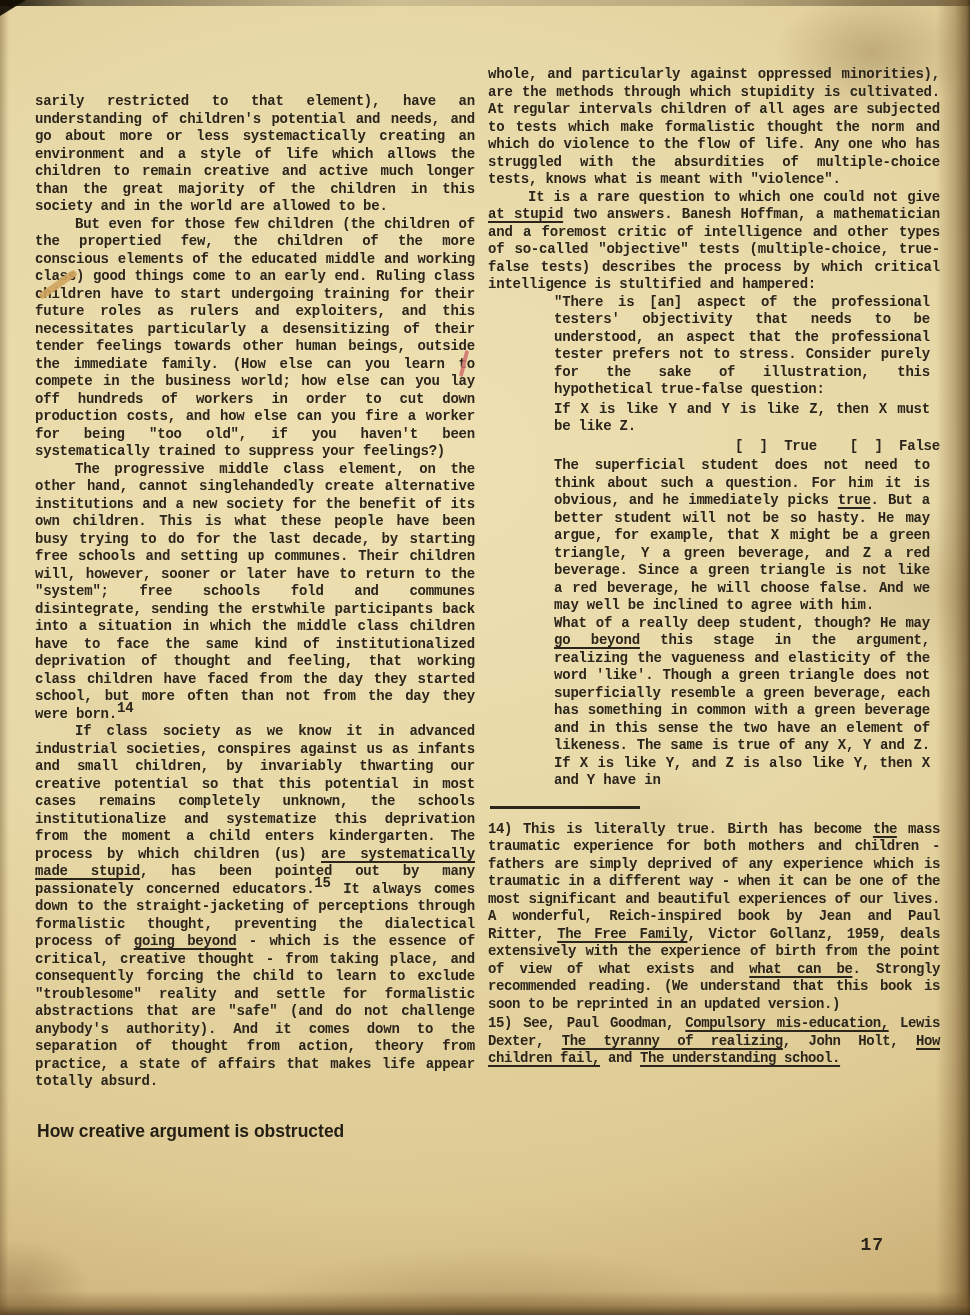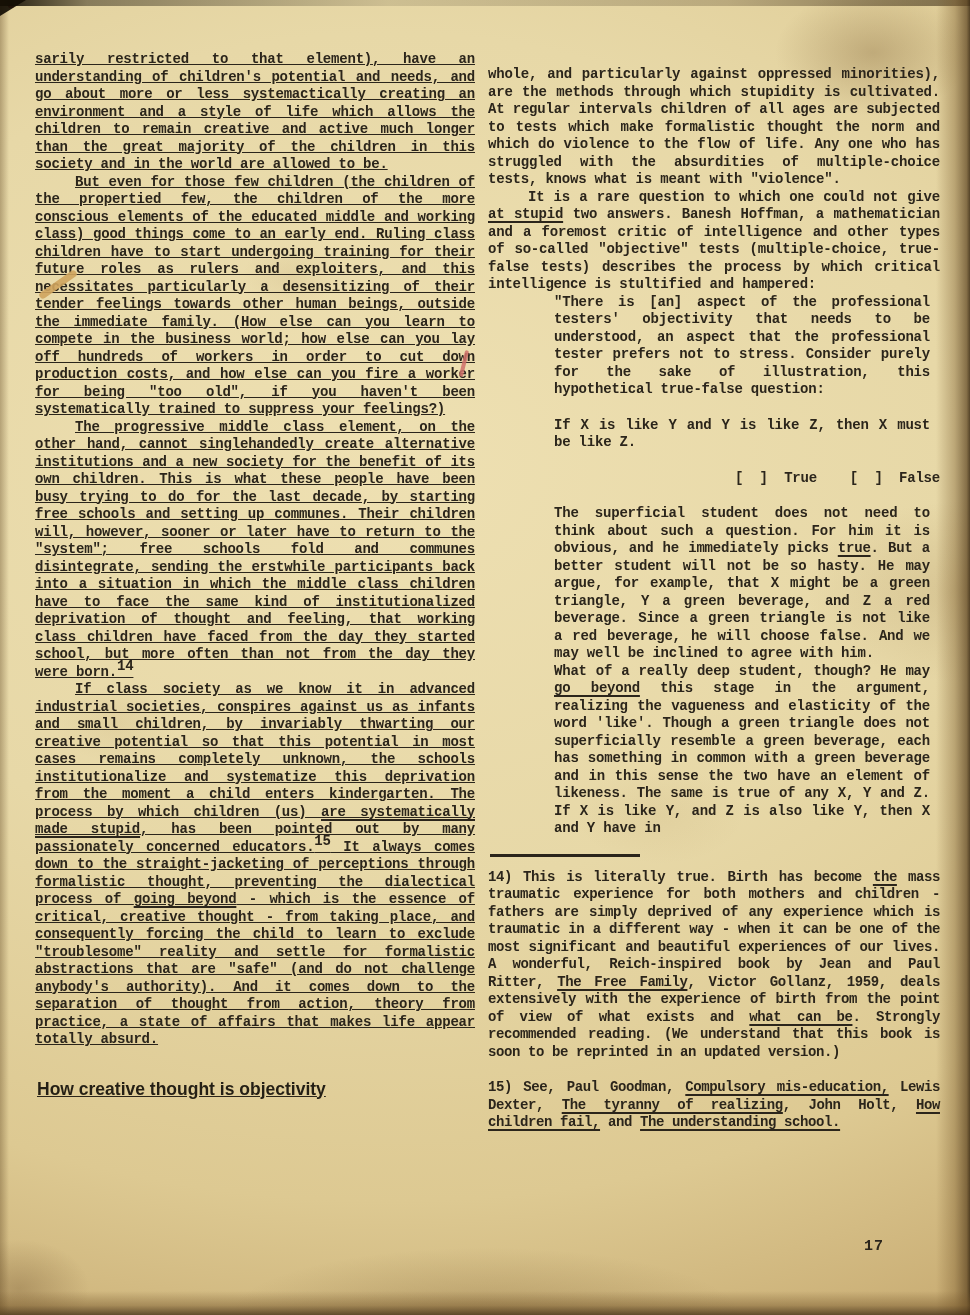--- a/index.html
+++ b/index.html
@@ -35,60 +35,60 @@
     background:linear-gradient(to right, transparent, rgba(122,92,46,.40) 55%, rgba(92,67,32,.70) 90%, rgba(58,41,18,.85) 100%);}
   .edge-bottom{position:absolute;bottom:0;left:0;right:0;height:24px;pointer-events:none;
     background:linear-gradient(to bottom, transparent, rgba(115,85,42,.45) 60%, rgba(70,50,24,.8) 100%);}
   .edge-left{position:absolute;top:0;left:0;width:9px;height:100%;pointer-events:none;
     background:linear-gradient(to right, rgba(95,70,34,.38), transparent);}
   .corner-tl{position:absolute;top:0;left:0;width:0;height:0;pointer-events:none;
     border-top:16px solid rgba(20,14,4,.92);border-right:26px solid transparent;}
 
   .content{position:absolute;inset:0;display:flex;}
   .col{box-sizing:border-box;}
-  .col-left{width:440px;margin-left:35px;padding-top:51px;text-decoration:underline;}
+  .col-left{width:440px;margin-left:35px;padding-top:93px;}
   .col-right{width:452px;margin-left:13px;padding-top:66px;}
 
   p{margin:0;font-size:14px;line-height:17.5px;text-align:justify;letter-spacing:-.2px;}
   p.indent{text-indent:40px;}
-  .gap{margin-top:18px;}
+  .gap{margin-top:2px;}
   .quote{margin-left:66px;margin-right:10px;}
   .checkbox{margin-left:96px;white-space:pre;text-align:right;}
   .footnote{letter-spacing:-.4px;}
   .heading{
     font-family:"Liberation Sans","DejaVu Sans",sans-serif;
     font-size:17.5px;font-weight:700;color:#241f15;
     margin:30px 0 8px 2px;letter-spacing:0;
   }
   .fn-divider{width:150px;border-top:3px solid var(--ink);margin:16px 0 12px 2px;}
   sup{font-size:14px;line-height:0;}
   u{text-underline-offset:3px;text-decoration-thickness:1.5px;}
 
-  .page-number{position:absolute;right:86px;bottom:60px;font-size:15px;letter-spacing:1px;}
+  .page-number{position:absolute;right:86px;bottom:60px;font-size:18px;letter-spacing:1px;}
 
   .pencil-mark{position:absolute;left:36px;top:281px;width:44px;height:7px;border-radius:4px;
     background:var(--pencil);transform:rotate(-35deg);opacity:.9;}
   .red-mark{position:absolute;left:462px;top:350px;width:4px;height:27px;border-radius:3px;
     background:var(--redmark);transform:rotate(14deg);opacity:.85;}
   .red-speck{position:absolute;left:8px;top:4px;width:6px;height:4px;border-radius:50%;
     background:#a63326;opacity:.9;}
 </style>
 </head>
 <body>
 
 <div class="page">
   <div class="texture"></div>
 
   <div class="content">
     <div class="col col-left" id="col-left">
         <p class="paragraph">sarily restricted to that element), have an understanding of children's potential and needs, and go about more or less systemactically creating an environment and a style of life which allows the children to remain creative and active much longer than the great majority of the children in this society and in the world are allowed to be.</p>
         <p class="paragraph indent">But even for those few children (the children of the propertied few, the children of the more conscious elements of the educated middle and working class) good things come to an early end. Ruling class children have to start undergoing training for their future roles as rulers and exploiters, and this necessitates particularly a desensitizing of their tender feelings towards other human beings, outside the immediate family. (How else can you learn to compete in the business world; how else can you lay off hundreds of workers in order to cut down production costs, and how else can you fire a worker for being "too old", if you haven't been systematically trained to suppress your feelings?)</p>
         <p class="paragraph indent">The progressive middle class element, on the other hand, cannot singlehandedly create alternative institutions and a new society for the benefit of its own children. This is what these people have been busy trying to do for the last decade, by starting free schools and setting up communes. Their children will, however, sooner or later have to return to the "system"; free schools fold and communes disintegrate, sending the erstwhile participants back into a situation in which the middle class children have to face the same kind of institutionalized deprivation of thought and feeling, that working class children have faced from the day they started school, but more often than not from the day they were born.<sup>14</sup></p>
         <p class="paragraph indent">If class society as we know it in advanced industrial societies, conspires against us as infants and small children, by invariably thwarting our creative potential so that this potential in most cases remains completely unknown, the schools institutionalize and systematize this deprivation from the moment a child enters kindergarten. The process by which children (us) <u>are systematically made stupid</u>, has been pointed out by many passionately concerned educators.<sup>15</sup> It always comes down to the straight-jacketing of perceptions through formalistic thought, preventing the dialectical process of <u>going beyond</u> - which is the essence of critical, creative thought - from taking place, and consequently forcing the child to learn to exclude "troublesome" reality and settle for formalistic abstractions that are "safe" (and do not challenge anybody's authority). And it comes down to the separation of thought from action, theory from practice, a state of affairs that makes life appear totally absurd.</p>
-        <h3 class="heading">How creative thought is objectivity</h3>
+        <h3 class="heading">How creative argument is obstructed</h3>
       </div>
     <div class="col col-right" id="col-right">
         <p class="paragraph">whole, and particularly against oppressed minorities), are the methods through which stupidity is cultivated. At regular intervals children of all ages are subjected to tests which make formalistic thought the norm and which do violence to the flow of life. Any one who has struggled with the absurdities of multiple-choice tests, knows what is meant with "violence".</p>
         <p class="paragraph indent">It is a rare question to which one could not give <u>at stupid</u> two answers. Banesh Hoffman, a mathematician and a foremost critic of intelligence and other types of so-called "objective" tests (multiple-choice, true-false tests) describes the process by which critical intelligence is stultified and hampered:</p>
         <p class="quote">"There is [an] aspect of the professional testers' objectivity that needs to be understood, an aspect that the professional tester prefers not to stress. Consider purely for the sake of illustration, this hypothetical true-false question:</p>
         <p class="quote gap">If X is like Y and Y is like Z, then X must be like Z.</p>
         <p class="checkbox gap">[  ]  True    [  ]  False</p>
         <p class="quote gap">The superficial student does not need to think about such a question. For him it is obvious, and he immediately picks <u>true</u>. But a better student will not be so hasty. He may argue, for example, that X might be a green triangle, Y a green beverage, and Z a red beverage. Since a green triangle is not like a red beverage, he will choose false. And we may well be inclined to agree with him.</p>
         <p class="quote">What of a really deep student, though? He may <u>go beyond</u> this stage in the argument, realizing the vagueness and elasticity of the word 'like'. Though a green triangle does not superficially resemble a green beverage, each has something in common with a green beverage and in this sense the two have an element of likeness. The same is true of any X, Y and Z. If X is like Y, and Z is also like Y, then X and Y have in</p>
         <div class="fn-divider"></div>

